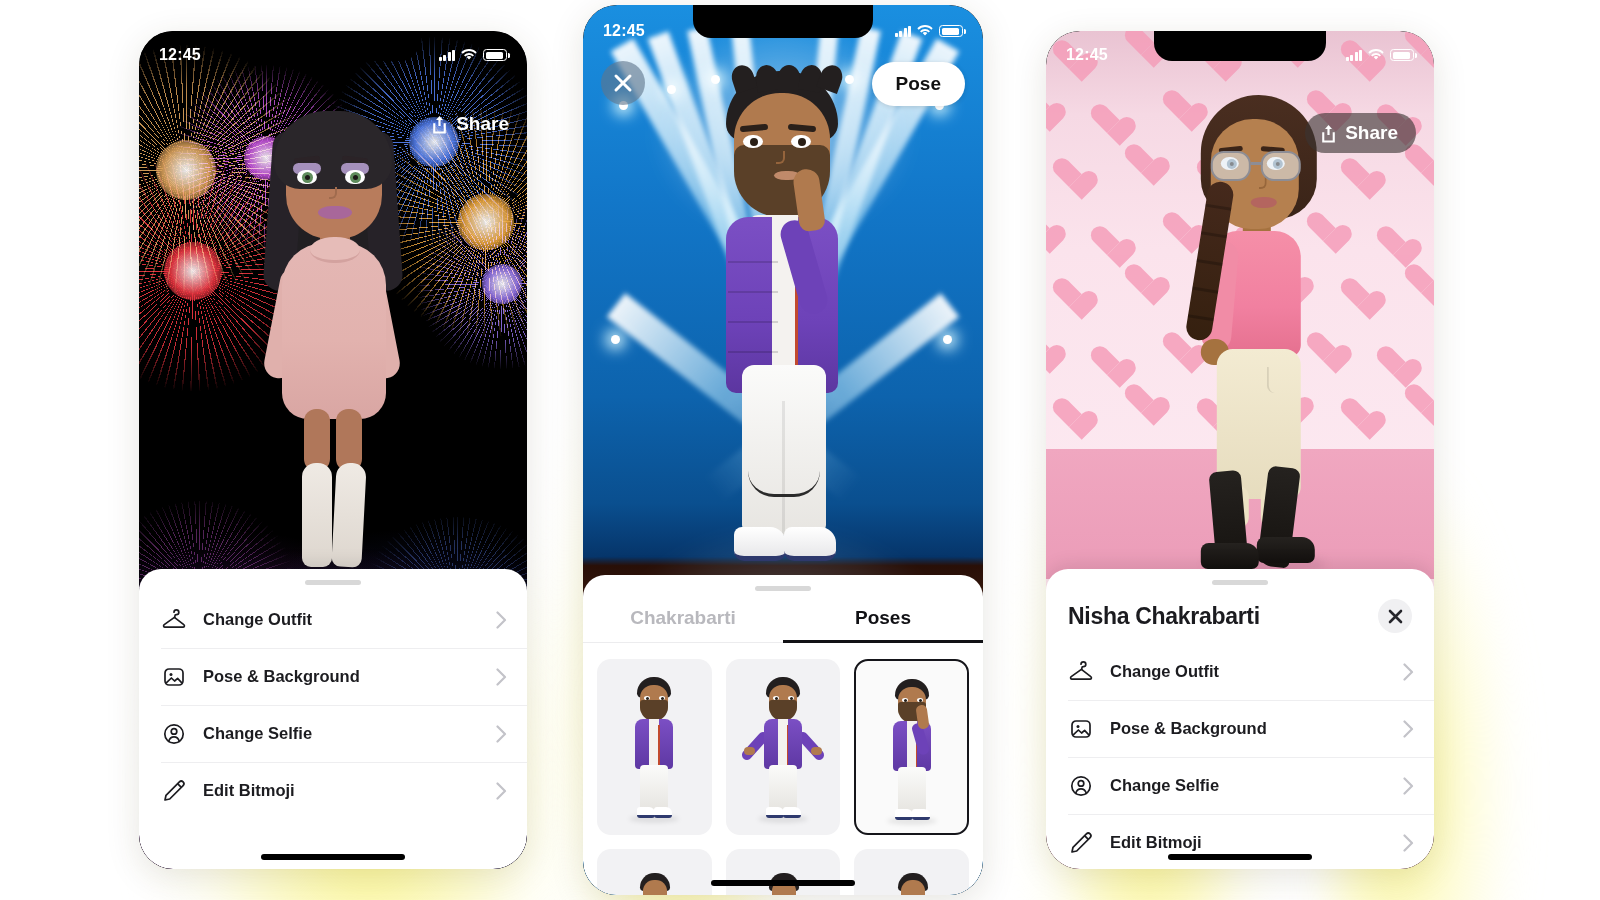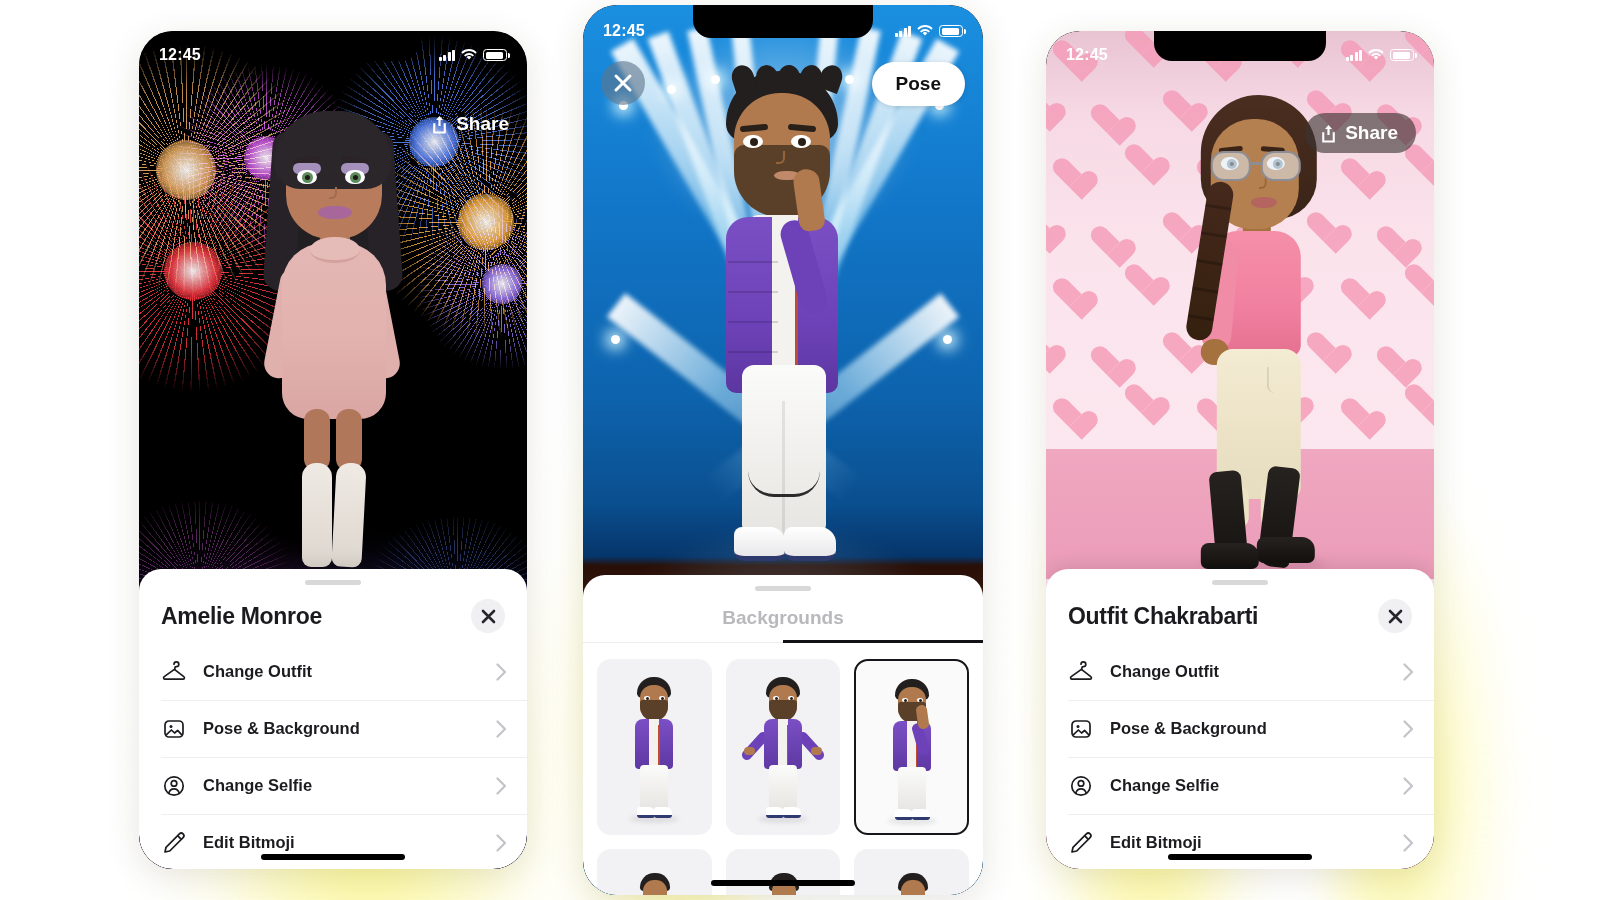--- a/index.html
+++ b/index.html
@@ -655,28 +655,20 @@
       <div class="share-plain">
         <svg class="ico-share" viewBox="0 0 17 19">
           <path d="M8.5 1 12 5H9.6v6H7.4V5H5z" fill="#fff"></path>
           <path d="M2.2 8.2h2.1v8.2h8.4V8.2h2.1V18.4H2.2z" fill="#fff"></path>
         </svg>
         <span>Share</span>
       </div>
 
       <div class="sheet menu">
         <div class="grabber"></div>
-        <div class="sheet-head">
-          <div class="sheet-title">Amelie Monroe</div>
-          <div class="close-soft">
-            <svg width="15" height="15" viewBox="0 0 15 15">
-              <path d="M2 2 L13 13 M13 2 L2 13" stroke="#26262c" stroke-width="2.6" stroke-linecap="round"></path>
-            </svg>
-          </div>
-        </div>
         <div class="menu-list">
 
           <div class="menu-row">
             <svg class="menu-ico" viewBox="0 0 26 26">
               <path d="M13 5.2a2.4 2.4 0 1 1 2.4 2.4c-1.1 0-1.6.7-1.6 1.6v1.3" fill="none" stroke="#1c1c20" stroke-width="1.7" stroke-linecap="round"></path>
               <path d="M13.4 10.4 3.2 17.6c-1.1.8-.6 2.5.8 2.5h18c1.4 0 1.9-1.7.8-2.5L13.4 10.4z" fill="none" stroke="#1c1c20" stroke-width="1.7" stroke-linejoin="round"></path>
             </svg>
             <span class="menu-label">Change Outfit</span>
             <svg class="chev" viewBox="0 0 11 18">
               <path d="M1.5 1.5 9 9l-7.5 7.5" fill="none" stroke="#c3c3c9" stroke-width="2.2" stroke-linecap="round" stroke-linejoin="round"></path>
@@ -813,21 +805,22 @@
         </svg>
       </div>
 
       <div class="save-pill">Pose</div>
 
       <div class="sheet poses">
         <div class="grabber"></div>
 
         <div class="tabs">
           <div class="tab-track"></div>
-          <div class="tab">Backgrounds</div>
+          <div class="tab">Chakrabarti</div>
+          <div class="tab active">Poses</div>
           <div class="tab-underline"></div>
         </div>
 
         <div class="pose-grid">
 
           <div class="pose-cell">
             <div class="mini">
               <div class="m-shadow"></div>
               <div class="m-hair"></div>
                 <div class="m-head"></div>
@@ -1054,21 +1047,21 @@
         <svg class="ico-share" viewBox="0 0 17 19">
           <path d="M8.5 1 12 5H9.6v6H7.4V5H5z" fill="#fff"></path>
           <path d="M2.2 8.2h2.1v8.2h8.4V8.2h2.1V18.4H2.2z" fill="#fff"></path>
         </svg>
         <span>Share</span>
       </div>
 
       <div class="sheet menu">
         <div class="grabber"></div>
         <div class="sheet-head">
-          <div class="sheet-title">Outfit Chakrabarti</div>
+          <div class="sheet-title">Nisha Chakrabarti</div>
           <div class="close-soft">
             <svg width="15" height="15" viewBox="0 0 15 15">
               <path d="M2 2 L13 13 M13 2 L2 13" stroke="#26262c" stroke-width="2.6" stroke-linecap="round"></path>
             </svg>
           </div>
         </div>
         <div class="menu-list">
 
           <div class="menu-row">
             <svg class="menu-ico" viewBox="0 0 26 26">

